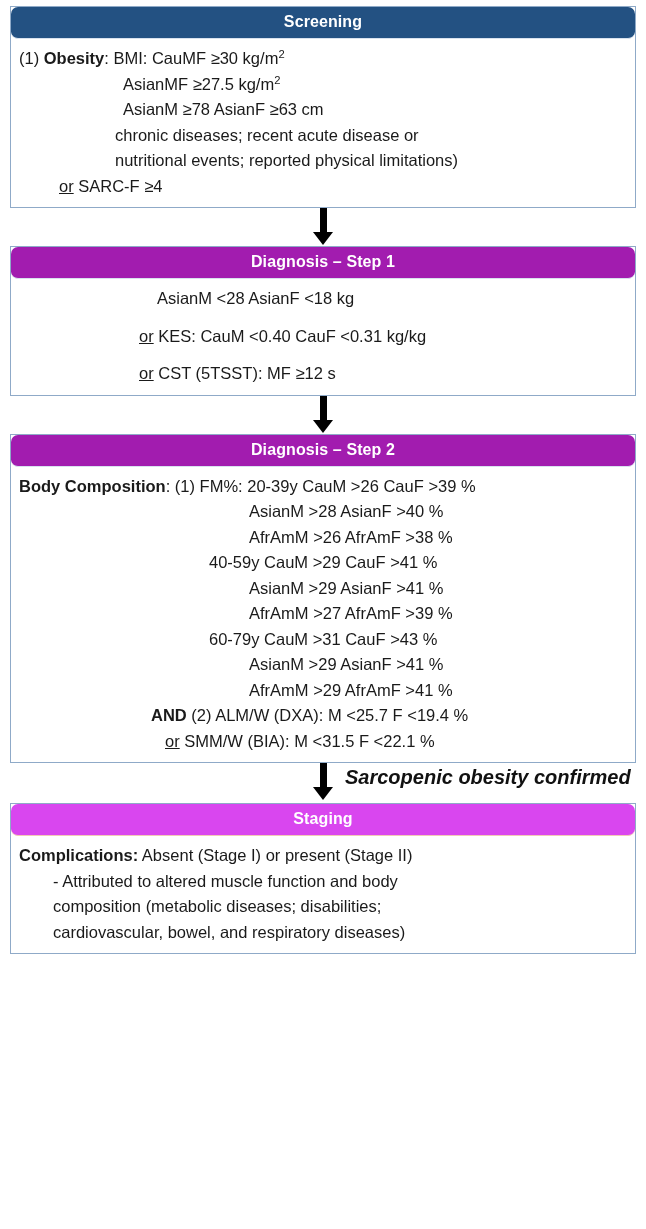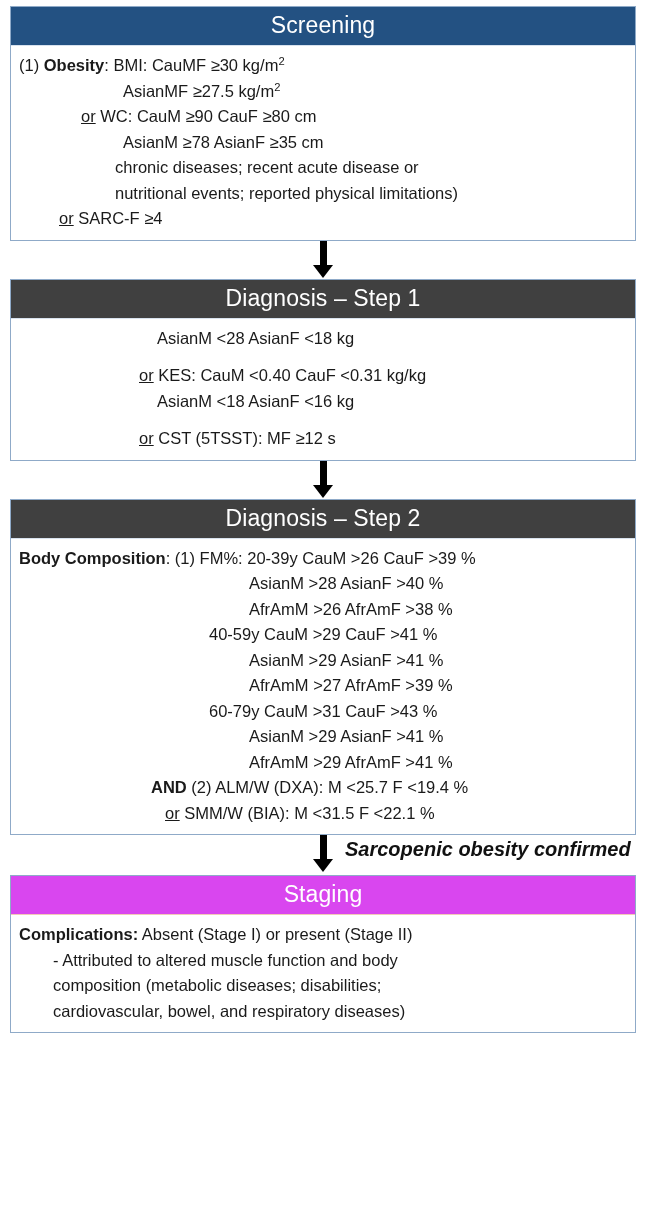--- a/index.html
+++ b/index.html
@@ -27,29 +27,30 @@
 
   
   .box {
     border: 1px solid #8faac8;
     background: #ffffff;
     box-sizing: border-box;
   }
   .box-header {
     text-align: center;
     color: #ffffff;
-    font-weight: normal;
-    font-size: 23px;
+    font-weight: bold;
+    font-size: 16px;
     line-height: 1.0;
     letter-spacing: 0.1px;
     padding: 7px 4px 8px 4px;
     box-sizing: border-box;
+    border-radius: 7px;
   }
   .hdr-screening { background: #235182; border-bottom: 1px solid #d8e2ee; }
-  .hdr-diagnosis { background: #404040; border-bottom: 1px solid #d8e2ee; }
+  .hdr-diagnosis { background: #a21caf; border-bottom: 1px solid #d8e2ee; }
   .hdr-staging   { background: #d946ef; border-bottom: 1px solid #f1c9b7; }
 
   .box-body {
     padding: 7px 8px 8px 8px;
     box-sizing: border-box;
   }
 
   
   .line {
     font-size: 16.5px;
@@ -115,39 +116,37 @@
 </head>
 <body>
 
 <div class="flow">
 
   <div class="box">
     <div class="box-header hdr-screening">Screening</div>
     <div class="box-body">
         <div class="line l0"><span>(1) </span><b class="lbl">Obesity</b><span>: BMI: CauMF ≥30 kg/m</span><sup>2</sup></div>
         <div class="line l1"><span>AsianMF ≥27.5 kg/m</span><sup>2</sup></div>
-        <div class="line l2"><u class="orw">or</u><span> WC: CauM ≥90 CauF ≥80 cm</span></div>
-        <div class="line l1"><span>AsianM ≥78 AsianF ≥35 cm</span></div>
+        <div class="line l1"><span>AsianM ≥78 AsianF ≥63 cm</span></div>
         <div class="line l4"><span>chronic diseases; recent acute disease or</span></div>
         <div class="line l4"><span>nutritional events; reported physical limitations)</span></div>
         <div class="line l10"><u class="orw">or</u><span> SARC-F ≥4</span></div>
       </div>
   </div>
 
   <div class="arrow-wrap">
     <div class="arrow"></div>
     <div class="arrow-note"></div>
   </div>
 
   <div class="box">
     <div class="box-header hdr-diagnosis">Diagnosis – Step 1</div>
     <div class="box-body">
         <div class="line l3"><span>AsianM &lt;28 AsianF &lt;18 kg</span></div>
         <div class="line l5"><u class="orw">or</u><span> KES: CauM &lt;0.40 CauF &lt;0.31 kg/kg</span></div>
-        <div class="line l3"><span>AsianM &lt;18 AsianF &lt;16 kg</span></div>
         <div class="line l5"><u class="orw">or</u><span> CST (5TSST): MF ≥12 s</span></div>
       </div>
   </div>
 
   <div class="arrow-wrap">
     <div class="arrow"></div>
     <div class="arrow-note"></div>
   </div>
 
   <div class="box">

